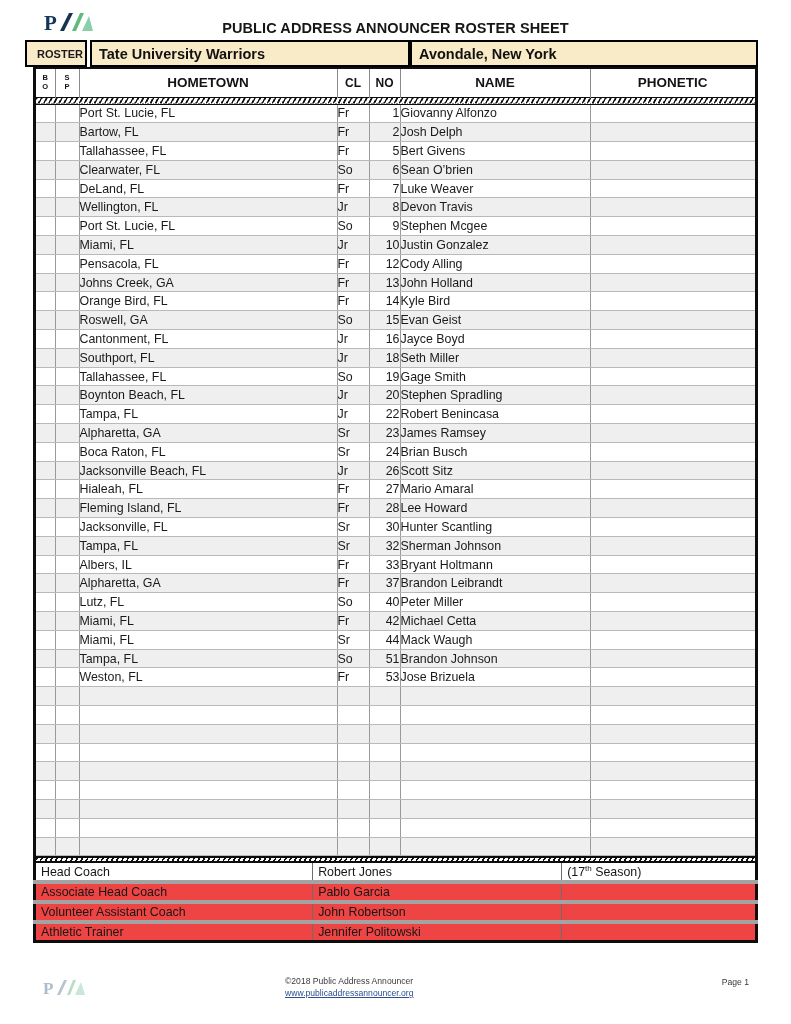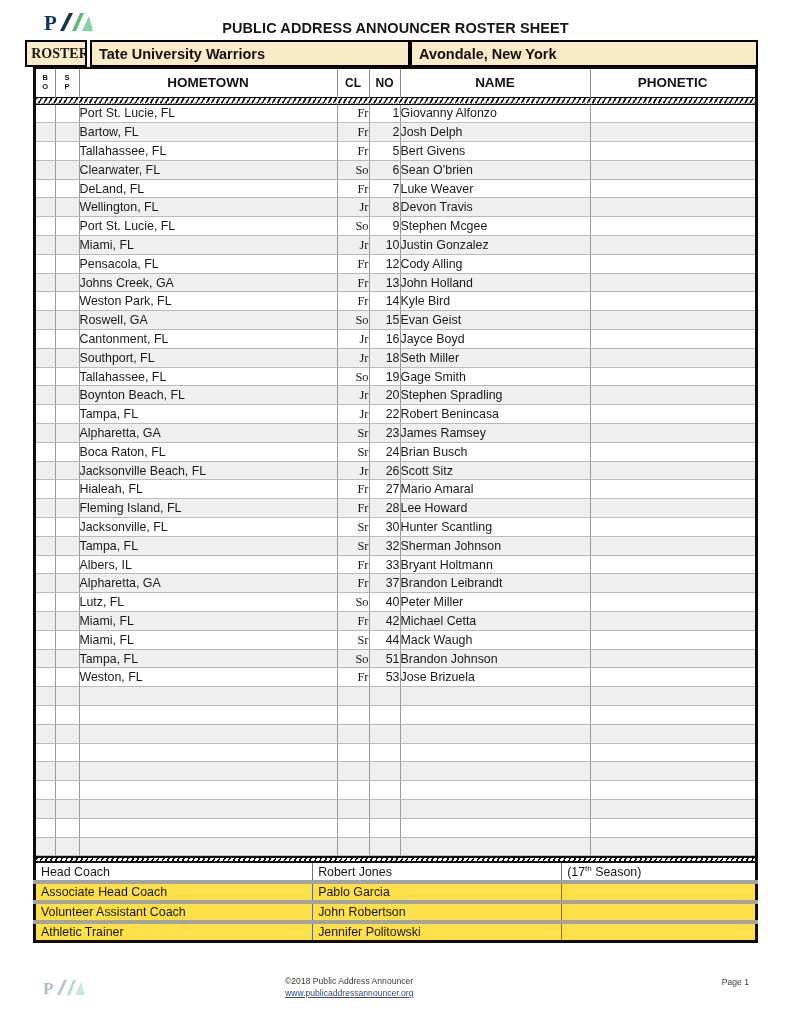--- a/index.html
+++ b/index.html
@@ -53,26 +53,25 @@
     display: flex;
     align-items: center;
     overflow: hidden;
   }
   .band-roster {
     left: -8px;
     width: 62px;
     justify-content: center;
   }
   .band-roster span {
-    font-size: 14px;
+    font-size: 11px;
     font-weight: bold;
     color: #1a1a1a;
     white-space: nowrap;
     padding-left: 8px;
-    font-family: Liberation Serif, serif;
   }
   .band-team { left: 57px; width: 320px; }
   .band-loc  { left: 377px; width: 348px; }
   .band-team span, .band-loc span {
     font-size: 14.5px;
     font-weight: bold;
     color: #111;
     padding-left: 7px;
     white-space: nowrap;
   }
@@ -141,21 +140,21 @@
     border-bottom: 1px solid #b9b9b9;
     font-size: 12.4px;
     color: #1a1a1a;
     vertical-align: middle;
     line-height: 14px;
   }
   tr.data-row td.last { border-right: none; }
   tr.alt td { background: #efefef; }
 
   td.hometown { padding-left: 6px; text-align: left; }
-  td.cl { text-align: right; font-size: 11.8px; font-family: Liberation Serif, serif; }
+  td.cl { text-align: left; font-size: 11.8px; }
   td.no { text-align: right; padding-right: 5px; font-weight: bold; font-size: 12.4px; }
   td.name { padding-left: 5px; text-align: left; font-weight: bold; font-size: 12.6px; }
   td.pho  { }
 
   
   .coach-wrap {
     position: absolute;
     left: 33px;
     width: 725px;
   }
@@ -173,21 +172,21 @@
   table.coach td {
     height: 19px;
     border-right: 1px solid #6e6e6e;
     border-bottom: 4px solid #a3a3a3;
     font-size: 12.4px;
     color: #161616;
     padding-left: 5px;
     vertical-align: middle;
   }
   table.coach td.last { border-right: none; }
-  table.coach tr.alt td { background: #fde047; }
+  table.coach tr.alt td { background: #ef4444; }
   table.coach tr:last-child td { border-bottom: none; }
   .sup { font-size: 8px; vertical-align: super; }
 
   .hatch-strip {
     height: 7px;
     background-image:
       repeating-linear-gradient(120deg,
         #111 0px, #111 1.6px,
         #ffffff 1.6px, #ffffff 4.4px);
     border-top: 2px solid #0d0d0d;
@@ -370,21 +369,21 @@
             <td></td>
             <td class="hometown">Johns Creek, GA</td>
             <td class="cl">Fr</td>
             <td class="no">13</td>
             <td class="name">John Holland</td>
             <td class="pho last"></td>
           </tr>
           <tr class="data-row">
             <td></td>
             <td></td>
-            <td class="hometown">Weston Park, FL</td>
+            <td class="hometown">Orange Bird, FL</td>
             <td class="cl">Fr</td>
             <td class="no">14</td>
             <td class="name">Kyle Bird</td>
             <td class="pho last"></td>
           </tr>
           <tr class="data-row alt">
             <td></td>
             <td></td>
             <td class="hometown">Roswell, GA</td>
             <td class="cl">So</td>

